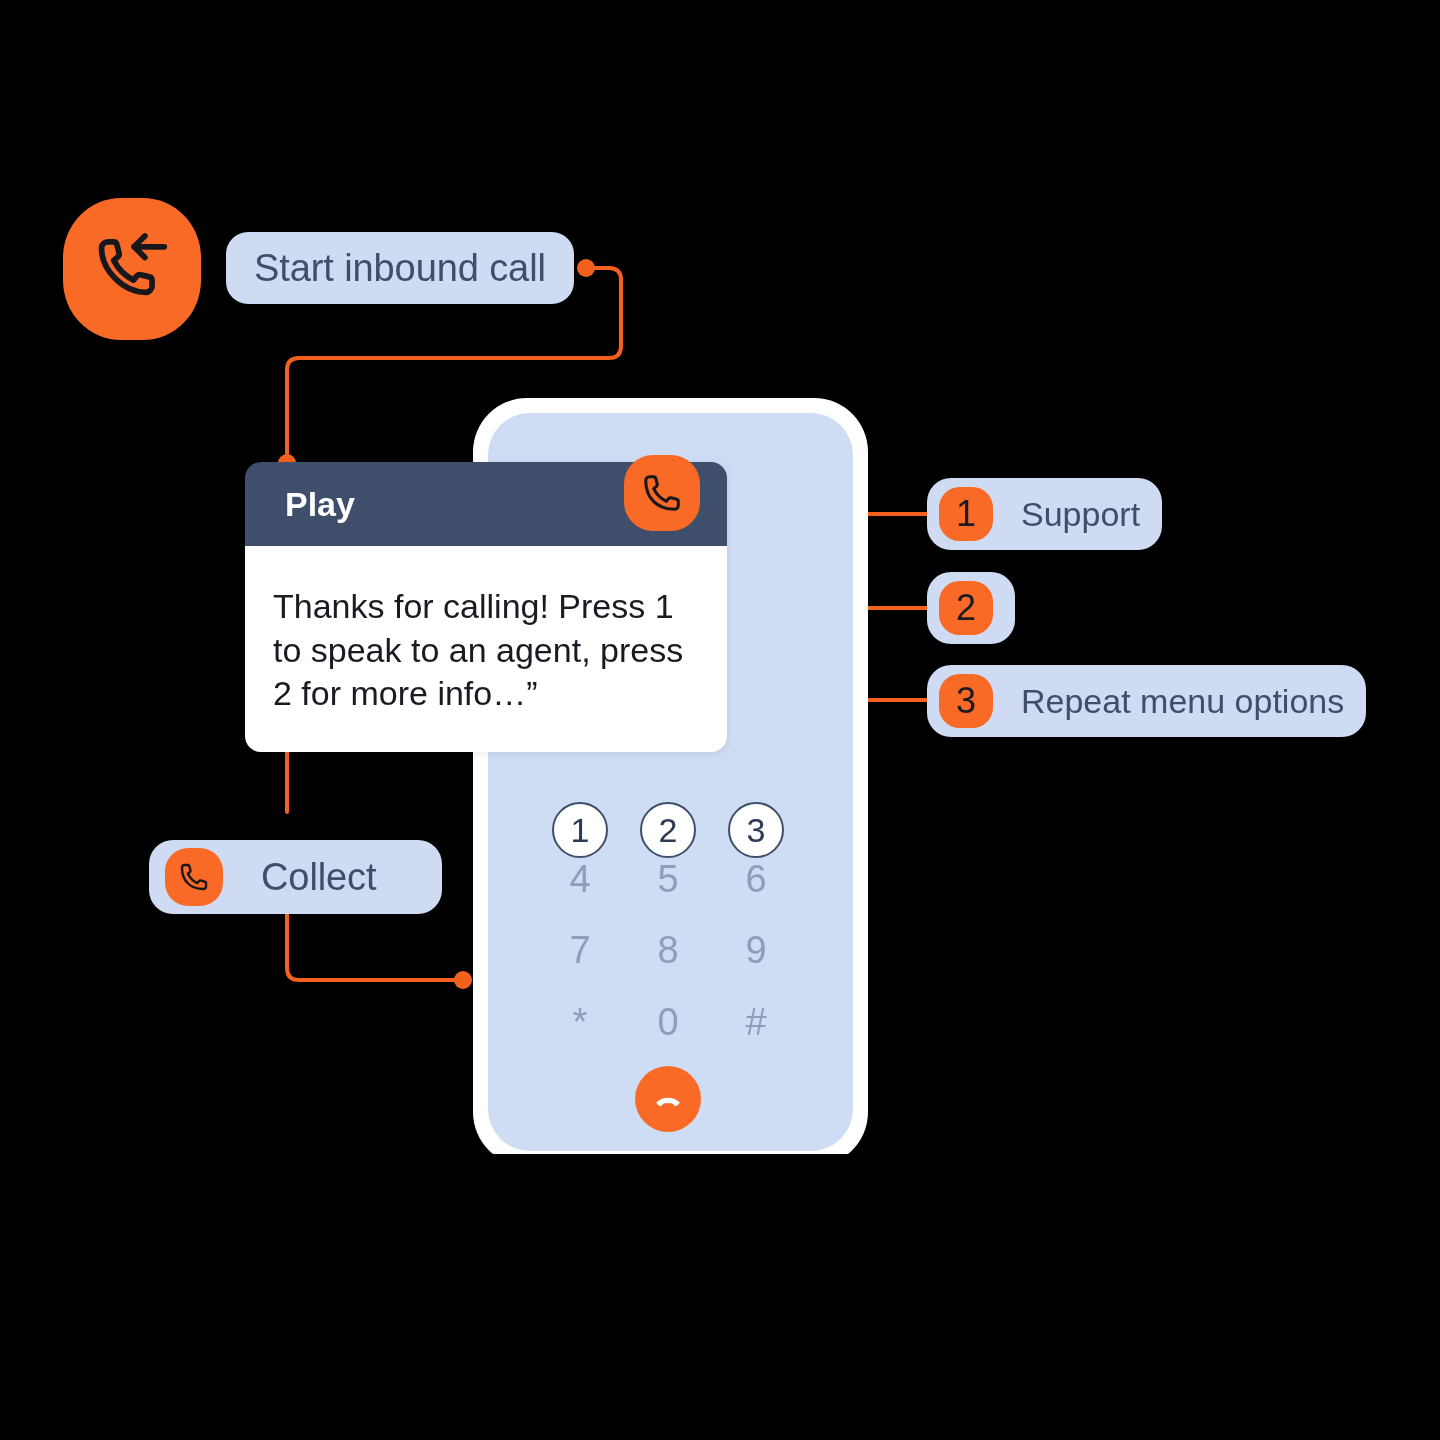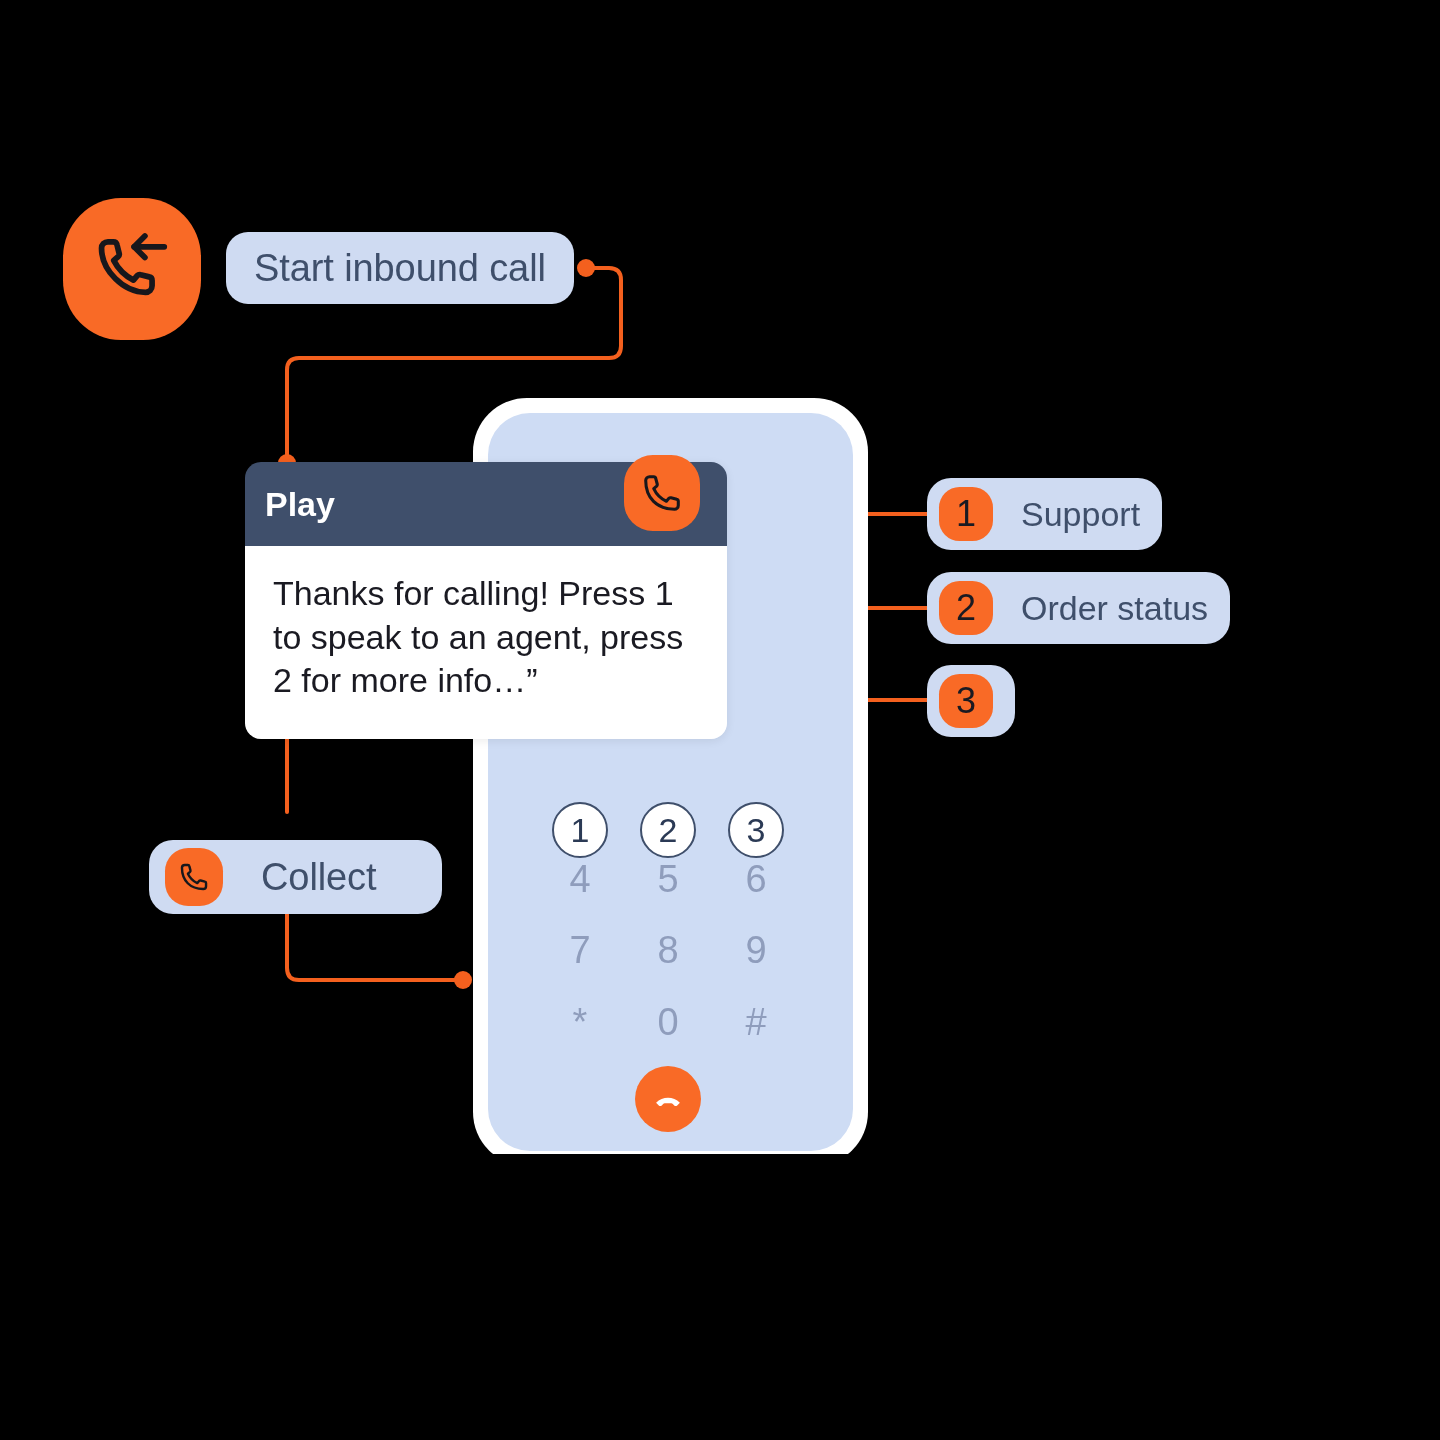--- a/index.html
+++ b/index.html
@@ -192,31 +192,31 @@
     border-radius: 16px;
     overflow: hidden;
     z-index: 7;
     box-shadow: 0 2px 10px rgba(0,0,0,0.08);
   }
   #play-header {
     background: #3F4F6B;
     height: 84px;
     display: flex;
     align-items: center;
-    padding-left: 20px;
+    padding-left: 40px;
     box-sizing: border-box;
   }
   #play-title {
     color: #FFFFFF;
     font-size: 34px;
     font-weight: bold;
   }
   #play-body {
     background: #FFFFFF;
-    padding: 26px 28px 36px 28px;
+    padding: 39px 28px 36px 28px;
   }
   #play-script {
     color: #1A1A22;
     font-size: 34px;
     line-height: 1.28;
   }
   #play-phone-badge {
     position: absolute;
     left: 601px;
     top: 455px;
@@ -327,19 +327,19 @@
     </span>
     <span class="pill-text">Collect</span>
   </div>
 
   <div id="option-1" class="option-pill">
     <span class="option-badge">1</span>
     <span class="option-label">Support</span>
   </div>
   <div id="option-2" class="option-pill">
     <span class="option-badge">2</span>
-    <span class="option-label">Order status</span>
   </div>
   <div id="option-3" class="option-pill">
     <span class="option-badge">3</span>
+    <span class="option-label">Repeat menu options</span>
   </div>
 
 </div>
 
 </body></html>

